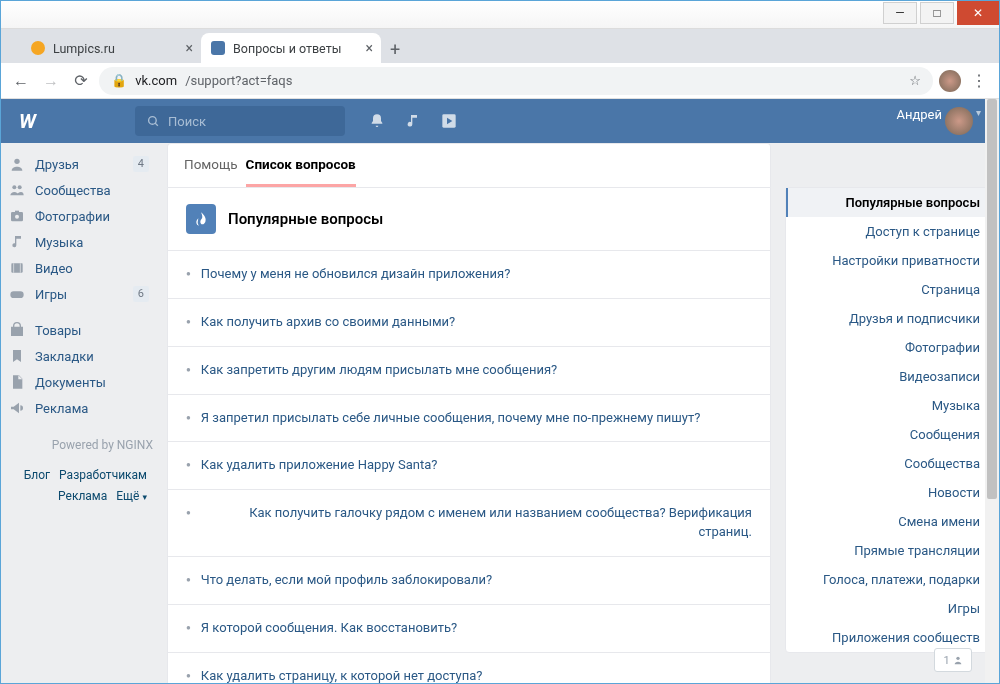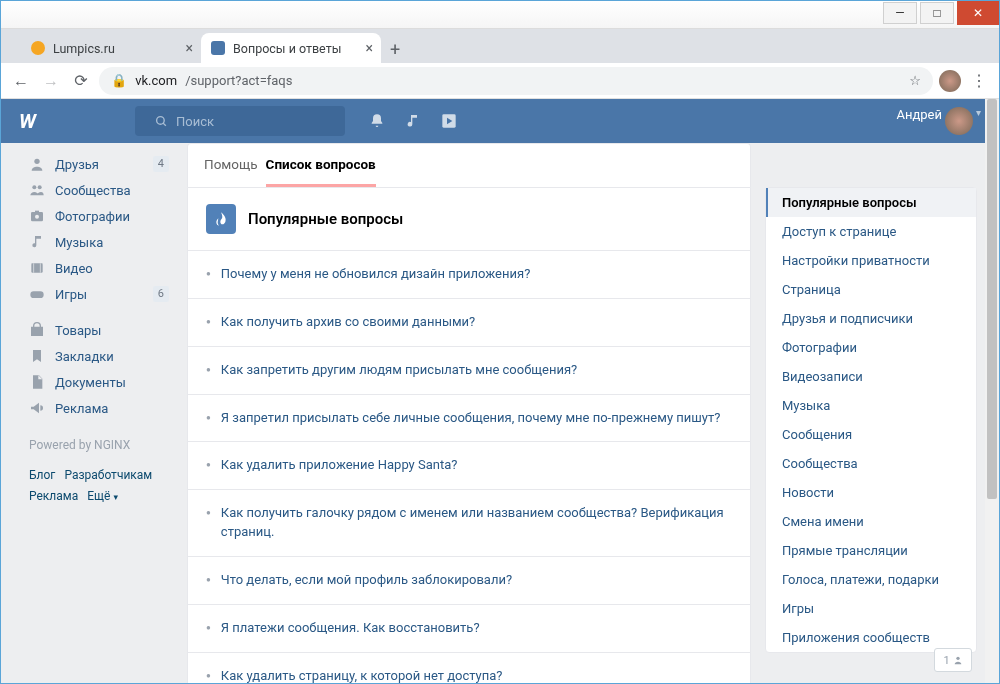--- a/index.html
+++ b/index.html
@@ -26,29 +26,29 @@
 
 .addr-row { height: 36px; background: #fff; display: flex; align-items: center; padding: 0 8px; border-bottom: 1px solid #e0e0e0; gap: 6px; }
 .nav-btn { width: 24px; height: 24px; display: flex; align-items: center; justify-content: center; color: #5f6368; font-size: 16px; }
 .addr-bar { flex: 1; height: 28px; background: #f1f3f4; border-radius: 14px; display: flex; align-items: center; padding: 0 12px; font-size: 13px; color: #5f6368; gap: 8px; }
 .addr-star { color: #5f6368; }
 .avatar-small { width: 22px; height: 22px; border-radius: 50%; background: radial-gradient(#c98, #765); }
 
 
 .vk-header { height: 44px; background: #4a76a8; display: flex; align-items: center; padding: 0 18px; color: #fff; }
 .vk-logo { font-weight: bold; font-size: 20px; font-style: italic; letter-spacing: -1px; margin-right: 100px; }
-.vk-search { width: 210px; height: 30px; background: #3e6898; border-radius: 4px; display: flex; align-items: center; padding: 0 20px; color: #a8bdd4; font-size: 13px; gap: 8px; }
+.vk-search { width: 210px; height: 30px; background: #3e6898; border-radius: 4px; display: flex; align-items: center; padding: 0 12px; color: #a8bdd4; font-size: 13px; gap: 8px; }
 .hdr-icons { display: flex; gap: 20px; margin-left: 24px; color: #d1dce8; font-size: 15px; }
 .hdr-icons .i { width: 16px; height: 16px; }
 .hdr-user { margin-left: auto; display: flex; gap: 3px; font-size: 13px; font-weight: 400; }
 .hdr-user .ava { width: 28px; height: 28px; border-radius: 50%; background: radial-gradient(#c98, #765); }
 .hdr-user .chev { color: #b8cadd; font-size: 10px; }
 
 
-.vk-body { flex: 1; display: flex; background: #edeef0; overflow: hidden; padding: 0 22px; }
+.vk-body { flex: 1; display: flex; background: #edeef0; overflow: hidden; padding: 0 2px; text-align: right; }
 .sidebar { width: 150px; padding: 8px 0; font-size: 13px; color: #2a5885; }
 .sb-item { display: flex; align-items: center; padding: 5px 6px; gap: 10px; color: #2a5885; position: relative; }
 .sb-item .icon { width: 16px; color: #99a2ad; text-align: center; }
 .sb-badge { position: absolute; right: 4px; background: #e5ebf1; color: #6f7985; font-size: 11px; padding: 0 5px; border-radius: 2px; line-height: 16px; }
 .sb-sep { height: 10px; }
 .sb-footer { margin-top: 14px; font-size: 12px; color: #99a2ad; line-height: 1.8; padding-left: 6px; }
 .sb-footer a { color: #0c4a6e; text-decoration: none; margin-right: 6px; }
 
 
 .main { flex: 1; display: flex; gap: 14px; padding: 0 0 0 14px; min-width: 0; }
@@ -305,21 +305,21 @@
               <div class="qitem">
                 <span class="bullet">●</span>
                 <span class="txt">Как получить галочку рядом с именем или названием сообщества? Верификация страниц.</span>
               </div>
               <div class="qitem">
                 <span class="bullet">●</span>
                 <span class="txt">Что делать, если мой профиль заблокировали?</span>
               </div>
               <div class="qitem">
                 <span class="bullet">●</span>
-                <span class="txt">Я платежи сообщения. Как восстановить?</span>
+                <span class="txt">Я которой сообщения. Как восстановить?</span>
               </div>
               <div class="qitem">
                 <span class="bullet">●</span>
                 <span class="txt">Как удалить страницу, к которой нет доступа?</span>
               </div>
             </div>
         </div>
       </div>
 
       <div class="right-rail" id="rail">

